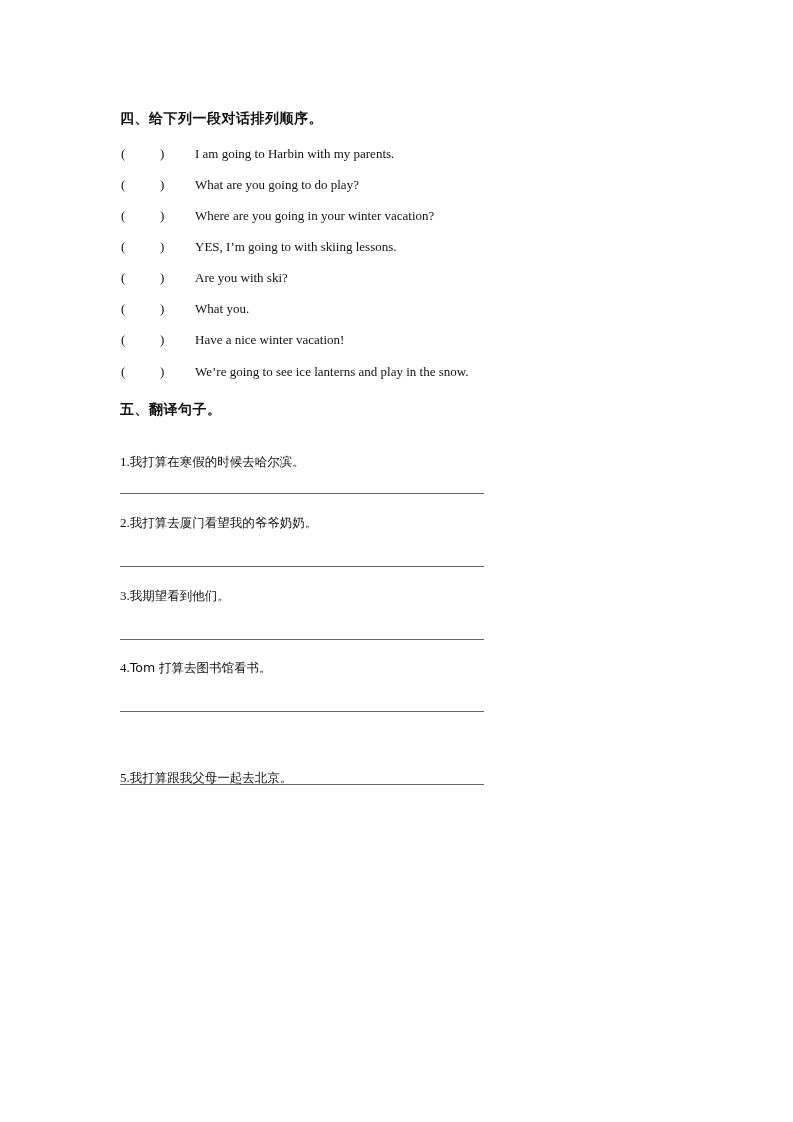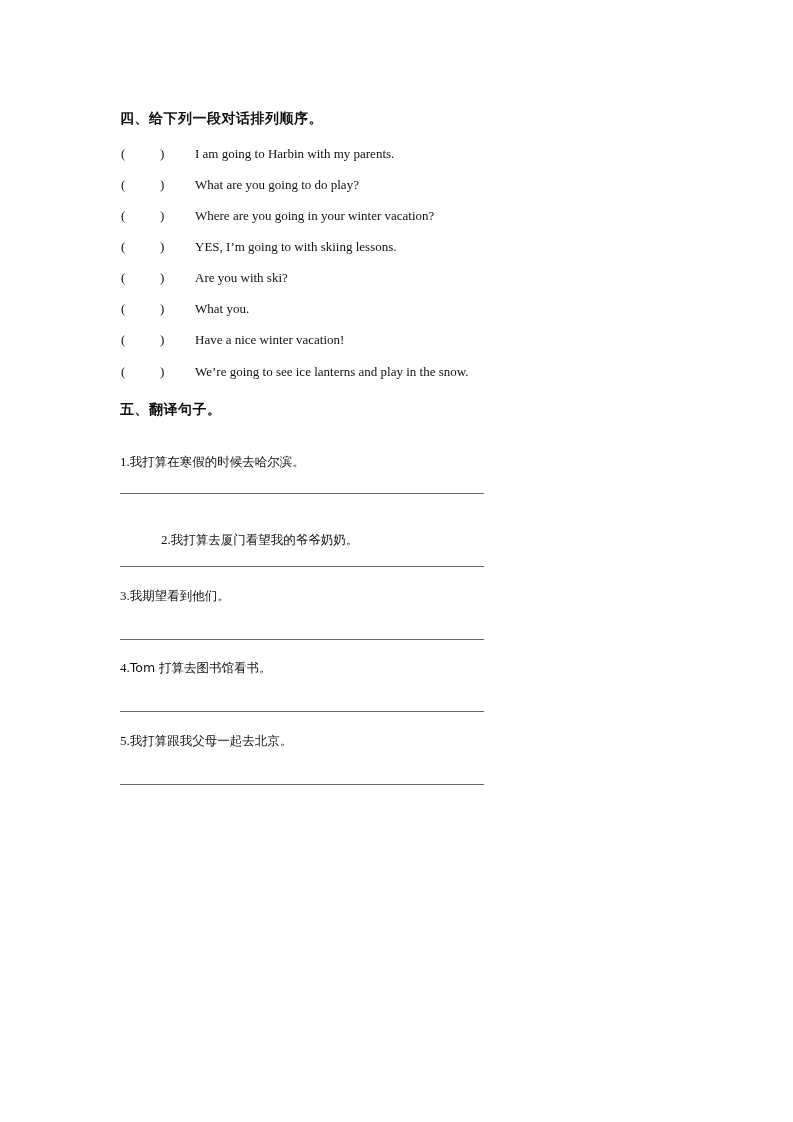--- a/index.html
+++ b/index.html
@@ -145,33 +145,33 @@
     <span class="order-text">We’re going to see ice lanterns and play in the snow.</span>
   </div>
 
   <div class="heading" style="top:397px;">五、翻译句子。</div>
 
   <div class="q-line" style="top:426px;margin-top:28px;">
     <span>1.</span><span class="zh">我打算在寒假的时候去哈尔滨。</span>
   </div>
   <div class="answer-line" style="top:477px;"></div>
 
-  <div class="q-line" style="top:532px;margin-left:41px;">
+  <div class="q-line" style="top:515px;">
     <span>2.</span><span class="zh">我打算去厦门看望我的爷爷奶奶。</span>
   </div>
   <div class="answer-line" style="top:550px;"></div>
 
   <div class="q-line" style="top:588px;text-align:right;">
     <span>3.</span><span class="zh">我期望看到他们。</span>
   </div>
   <div class="answer-line" style="top:623px;"></div>
 
   <div class="q-line" style="top:660px;text-align:right;">
     <span>4.</span><span class="zh">Tom 打算去图书馆看书。</span>
   </div>
   <div class="answer-line" style="top:695px;"></div>
 
-  <div class="q-line" style="top:733px;">
+  <div class="q-line" style="top:770px;">
     <span>5.</span><span class="zh">我打算跟我父母一起去北京。</span>
   </div>
   <div class="answer-line" style="top:768px;"></div>
 
 </div>
 
 </body></html>

